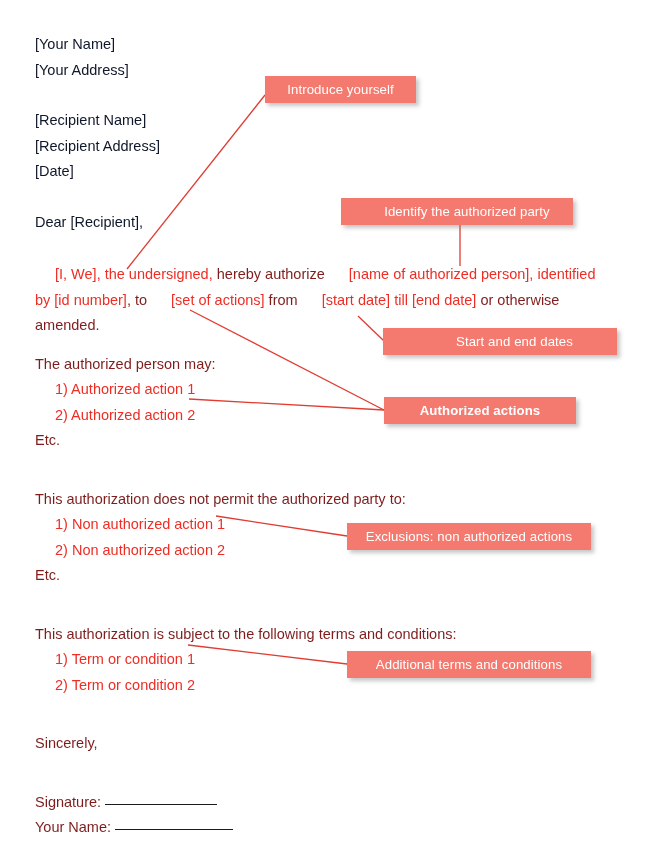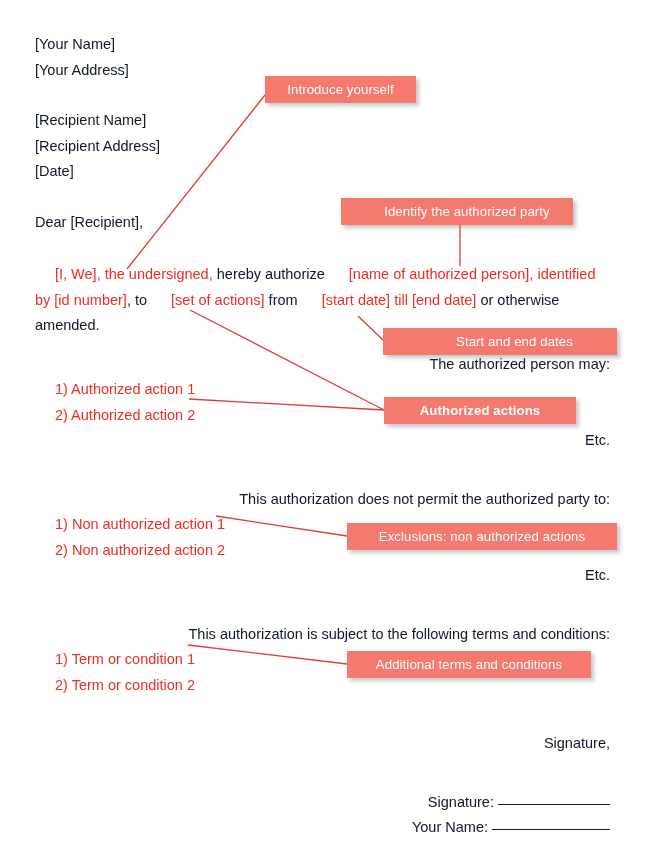--- a/index.html
+++ b/index.html
@@ -30,22 +30,21 @@
     font-size: 14.5px;
     line-height: 25.5px;
     color: #0f172a;
     white-space: pre-wrap;
   }
   .red {
     color: #ee2d24;
     margin-left: 20px;
   }
   .blk {
-    color: #0f172a;
-    text-align: right;
+    color: #7f1d1d;
   }
   .para {
     font-size: 14.5px;
     line-height: 25.5px;
     color: #1b1b1b;
   }
   .spacer-sm { height: 13px; }
   .spacer-md { height: 25px; }
   .spacer-lg { height: 27px; }
   .spacer-xl { height: 33px; }
@@ -122,21 +121,21 @@
     <div class="line blk">Etc.</div>
 
     <div class="spacer-xl"></div>
 
     <div class="line blk">This authorization is subject to the following terms and conditions:</div>
     <div class="line red">1) Term or condition 1</div>
     <div class="line red">2) Term or condition 2</div>
 
     <div class="spacer-xl"></div>
 
-    <div class="line blk">Signature,</div>
+    <div class="line blk">Sincerely,</div>
 
     <div class="spacer-xl"></div>
 
     <div class="line blk"><span>Signature: </span><span class="rule rule-sign"></span></div>
     <div class="line blk"><span>Your Name: </span><span class="rule rule-name"></span></div>
 
   </div>
 
   <svg id="leaders" viewBox="0 0 649 842" xmlns="http://www.w3.org/2000/svg">
 
@@ -156,17 +155,17 @@
   </svg>
 
   <div class="callout" style="left:265px; top:76px; width:151px;">Introduce yourself</div>
 
   <div class="callout" style="left:341px; top:198px; width:232px;padding-left:20px;">Identify the authorized party</div>
 
   <div class="callout" style="left:383px; top:328px; width:234px;padding-left:29px;">Start and end dates</div>
 
   <div class="callout" style="left:384px; top:397px; width:192px;font-weight:bold;">Authorized actions</div>
 
-  <div class="callout" style="left:347px; top:523px; width:270px;">Exclusions: non authorized actions</div>
+  <div class="callout" style="left:347px; top:523px; width:244px;">Exclusions: non authorized actions</div>
 
   <div class="callout" style="left:347px; top:651px; width:244px;">Additional terms and conditions</div>
 
 </div>
 
 </body></html>

